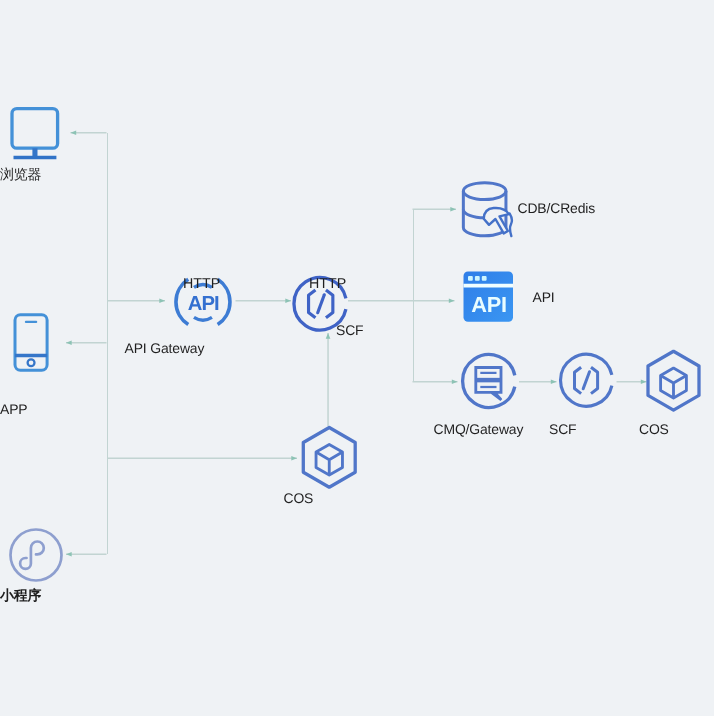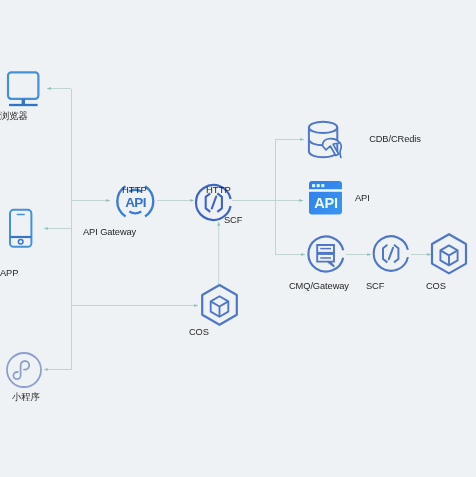--- a/index.html
+++ b/index.html
@@ -125,25 +125,25 @@
 
   <g fill="none" stroke="#5076c9" stroke-width="2.2" stroke-linejoin="round">
     <path d="M449 234.2 L466 244 V263.6 L449 273.4 L432 263.6 V244 Z"></path>
     <path d="M449 245.4 L457.6 250.4 V260.4 L449 265.4 L440.4 260.4 V250.4 Z" stroke-width="1.9"></path>
     <path d="M440.4 250.4 L449 255.4 L457.6 250.4 M449 255.4 V265.4" stroke-width="1.9"></path>
   </g>
 </svg>
 
 <div class="lbl" style="left:0;top:110px;width:36px;">浏览器</div>
 <div class="lbl" style="left:0;top:251px;width:41px;margin-top:16px;">APP</div>
-<div class="lbl" style="left:12px;top:391px;width:43px;">小程序</div>
+<div class="lbl" style="left:0;top:391px;width:43px;font-weight:bold;">小程序</div>
 <div class="lbl" style="left:83px;top:226px;width:106px;">API Gateway</div>
 <div class="lbl" style="left:224px;top:214px;width:50px;">SCF</div>
 <div class="lbl" style="left:189px;top:326px;width:50px;">COS</div>
-<div class="lbl" style="left:345px;top:133px;width:100px;text-align:center;">CDB/CRedis</div>
+<div class="lbl" style="left:345px;top:133px;width:100px;text-align:left;">CDB/CRedis</div>
 <div class="lbl" style="left:355px;top:192px;width:50px;text-align:left;">API</div>
 <div class="lbl" style="left:289px;top:280px;width:73px;">CMQ/Gateway</div>
 <div class="lbl" style="left:366px;top:280px;width:50px;">SCF</div>
 <div class="lbl" style="left:426px;top:280px;width:50px;">COS</div>
 
 <div class="elbl" style="left:78px;top:184px;">HTTP</div>
 <div class="elbl" style="left:162px;top:184px;">HTTP</div>
 
 </div>
 

